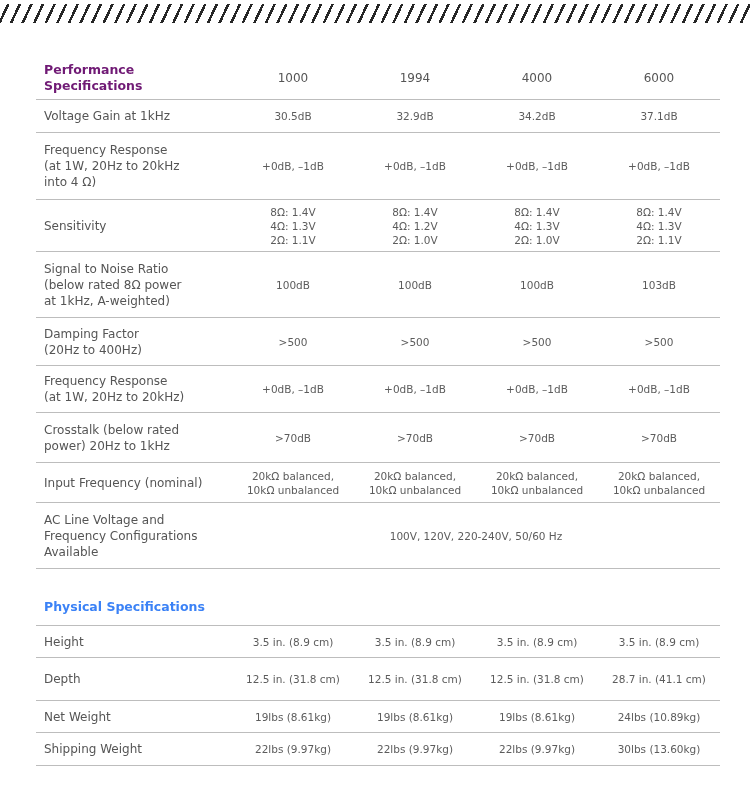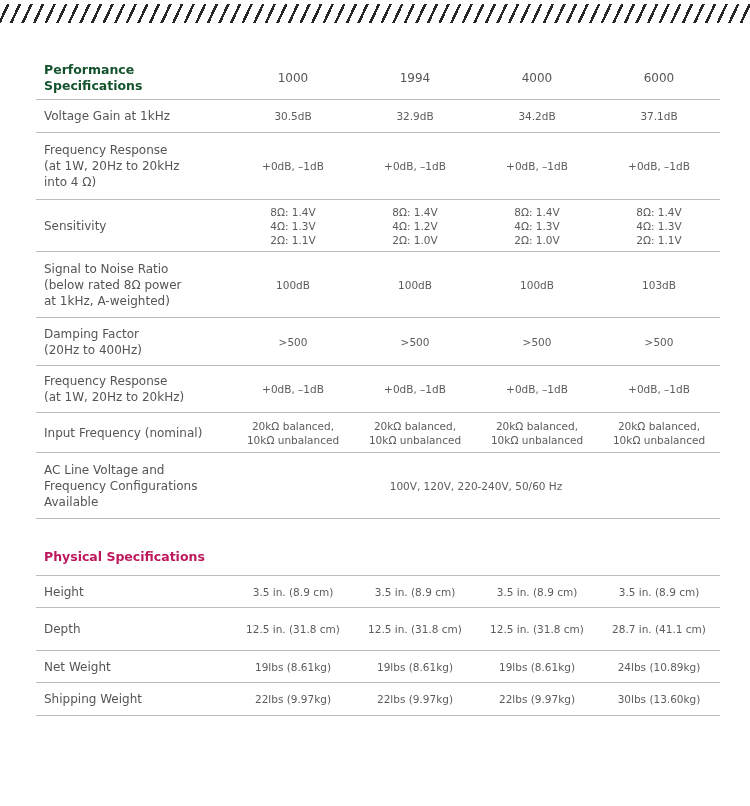--- a/index.html
+++ b/index.html
@@ -62,36 +62,36 @@
     }
     .spec-table tr.row td {
       border-bottom: 1.5px solid #bdbdbd;
     }
     .spec-table tr.header td {
       height: 43px;
       border-bottom: 1.5px solid #bdbdbd;
     }
     .spec-table tr.header td.label {
       font-weight: bold;
-      color: #14532d;
+      color: #701a75;
       font-size: 12.5px;
     }
     .spec-table tr.header td.val {
       font-size: 12px;
       color: #555;
     }
     .spec-table tr.phys-header td {
       height: 46px;
       border-bottom: 1.5px solid #bdbdbd;
       vertical-align: bottom;
       padding-bottom: 10px;
     }
     .spec-table tr.phys-header td.label {
       font-weight: bold;
-      color: #be185d;
+      color: #3b82f6;
       font-size: 12.5px;
     }
     .multi {
       white-space: pre-line;
     }
   </style>
 </head>
 <body>
 
 <div class="stripe-band"></div>
@@ -169,20 +169,28 @@
 
     <tr class="row" style="height:47px">
       <td class="label multi">Frequency Response
 (at 1W, 20Hz to 20kHz)</td>
       <td class="val multi">+0dB, –1dB</td>
       <td class="val multi">+0dB, –1dB</td>
       <td class="val multi">+0dB, –1dB</td>
       <td class="val multi">+0dB, –1dB</td>
     </tr>
 
+    <tr class="row" style="height:50px">
+      <td class="label multi">Crosstalk (below rated
+power) 20Hz to 1kHz</td>
+      <td class="val multi">&gt;70dB</td>
+      <td class="val multi">&gt;70dB</td>
+      <td class="val multi">&gt;70dB</td>
+      <td class="val multi">&gt;70dB</td>
+    </tr>
 
     <tr class="row" style="height:40px">
       <td class="label multi">Input Frequency (nominal)</td>
       <td class="val multi">20kΩ balanced,
 10kΩ unbalanced</td>
       <td class="val multi">20kΩ balanced,
 10kΩ unbalanced</td>
       <td class="val multi">20kΩ balanced,
 10kΩ unbalanced</td>
       <td class="val multi">20kΩ balanced,

